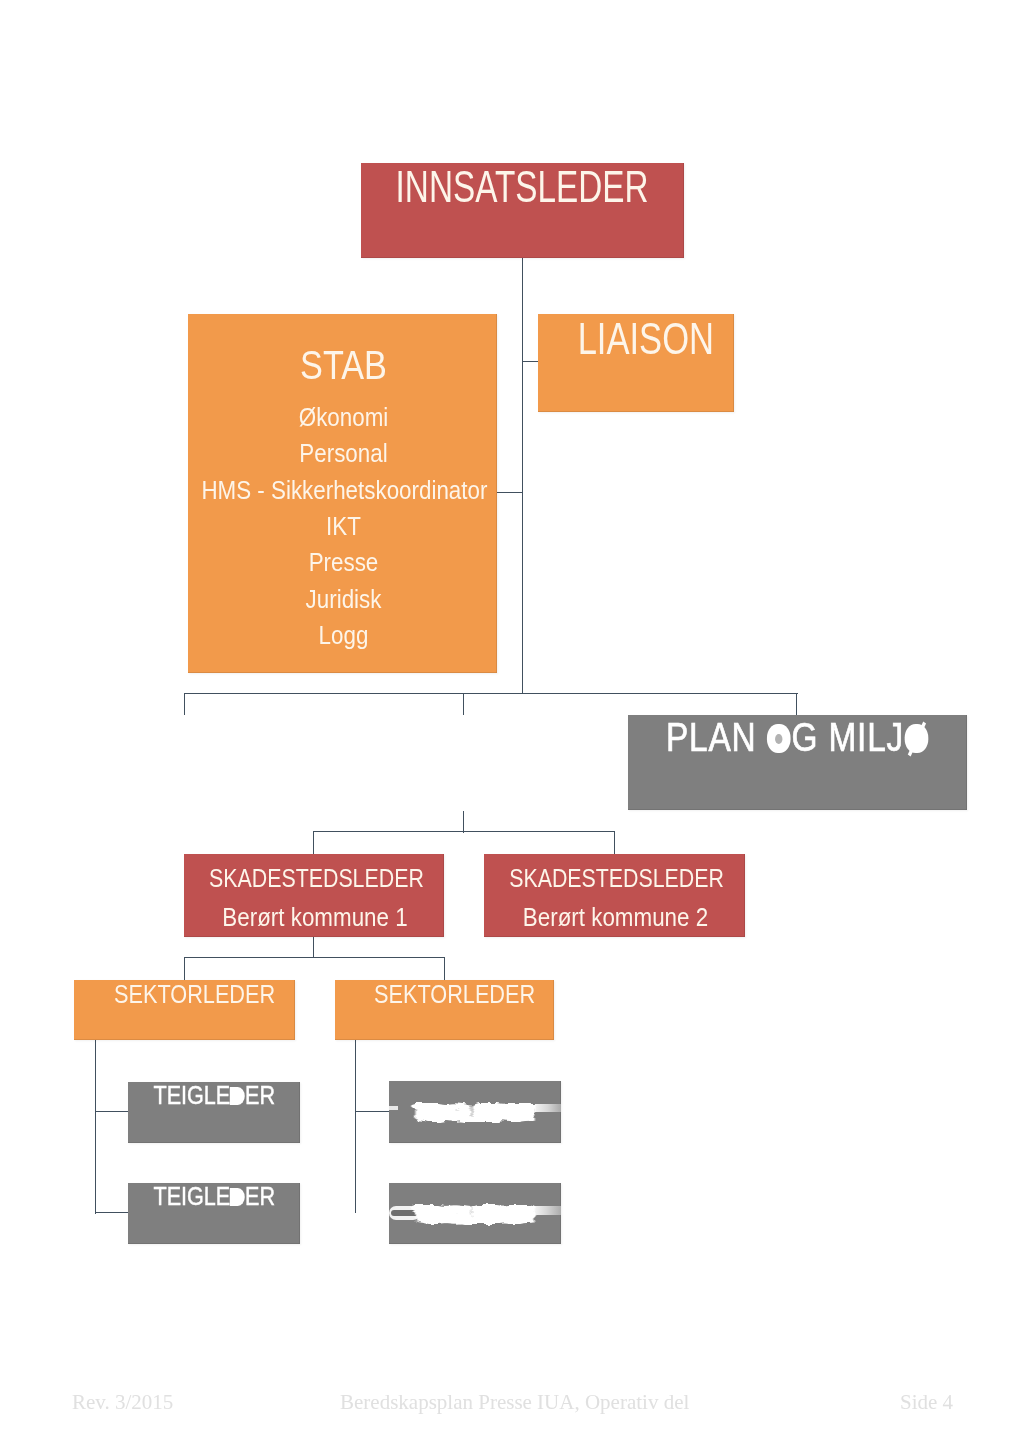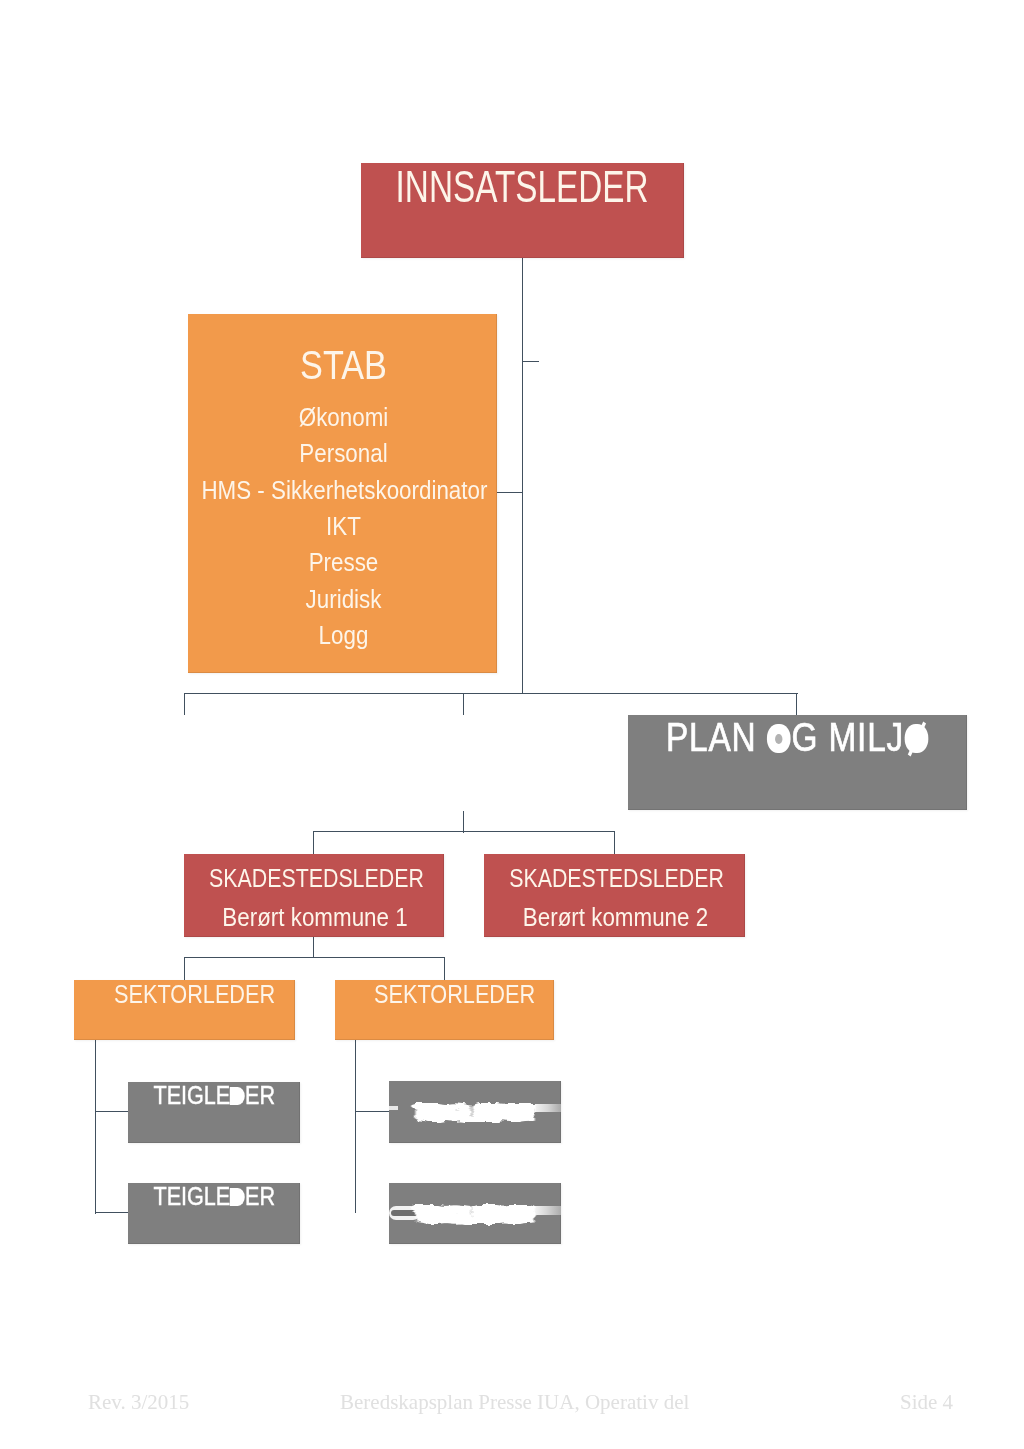--- a/index.html
+++ b/index.html
@@ -141,20 +141,23 @@
     <span class="line sq t-stab" style="top:31px;">STAB</span>
     <span class="line sq t-stabitem" style="top:91px;">Økonomi</span>
     <span class="line sq t-stabitem" style="top:127px;">Personal</span>
     <span class="line sq t-stabitem" style="top:164px;left:-3px;">HMS - Sikkerhetskoordinator</span>
     <span class="line sq t-stabitem" style="top:200px;">IKT</span>
     <span class="line sq t-stabitem" style="top:236px;">Presse</span>
     <span class="line sq t-stabitem" style="top:273px;">Juridisk</span>
     <span class="line sq t-stabitem" style="top:309px;">Logg</span>
   </div>
 
+  <div class="node orange" style="left:538px;top:314px;width:196px;height:98px;">
+    <span class="sq t-l1b">LIAISON</span>
+  </div>
 
 
 
   <div class="node gray" style="left:628px;top:715px;width:339px;height:95px;">
     <span class="sq t-sect t-sect-wide blobtext"><span>PLAN&nbsp;</span><span class="blob" aria-label="O"></span><span>G&nbsp;MILJ</span><span class="blob slashed" aria-label="Ø"></span></span>
   </div>
 
   <div class="node red" style="left:184px;top:854px;width:260px;height:83px;">
     <span class="line sq t-l2" style="top:11px;">SKADESTEDSLEDER</span>
     <span class="line sq t-l3" style="top:51px;">Berørt kommune 1</span>
@@ -190,17 +193,17 @@
   </div>
 
   <div class="node gray" style="left:389px;top:1183px;width:172px;height:61px;">
     <span class="smear-bar smear-lead-2"></span>
     <span class="smear-bar smear-tail-2"></span>
     <span class="smear-wrap">
       <span class="smeared smear-b">TEIGLEDER</span>
     </span>
   </div>
 
-  <div class="footer" style="left:72px;top:1392px;margin-left:16px;">Rev. 3/2015</div>
+  <div class="footer" style="left:72px;top:1392px;">Rev. 3/2015</div>
   <div class="footer" style="left:340px;top:1392px;">Beredskapsplan Presse IUA, Operativ del</div>
   <div class="footer" style="left:900px;top:1392px;">Side 4</div>
 
 </div>
 
 </body></html>

